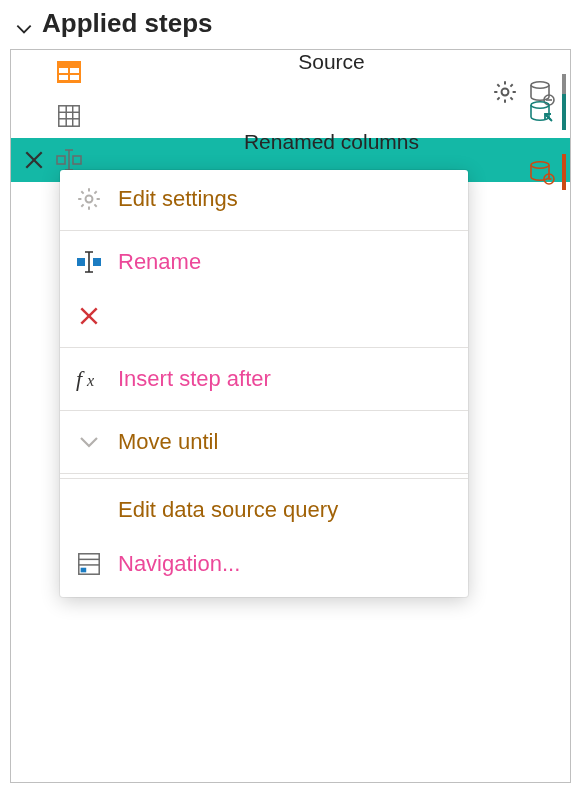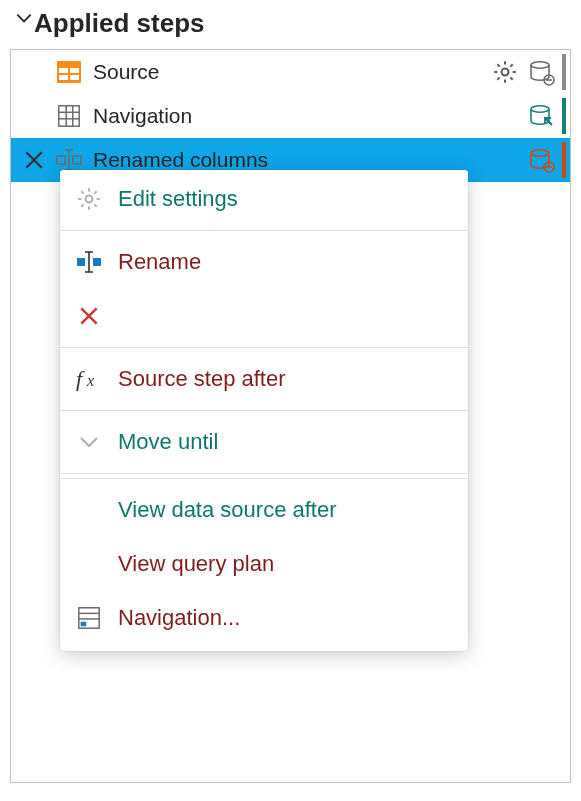--- a/index.html
+++ b/index.html
@@ -9,21 +9,22 @@
       color: #262626;
       background: #ffffff;
       width: 581px;
       height: 801px;
       overflow: hidden;
     }
 
     
     .section-header {
       display: flex;
-      align-items: flex-start;
+      align-items: flex-end;
+      gap: 8px;
       padding: 8px 12px 10px 14px;
       font-weight: 600;
       font-size: 26px;
       user-select: none;
     }
     .section-header .chev {
       width: 20px; height: 20px;
     }
     .section-header .chev svg { width: 100%; height: 100%; }
 
@@ -33,22 +34,23 @@
       border: 1px solid #bfbfbf;
       position: relative;
     }
 
     .step-row {
       display: flex;
       align-items: center;
       height: 44px;
       padding-left: 56px;
       position: relative;
-    }
-    .step-row.selected { background: #0ea5e9; }
+      flex-direction: column;
+    }
+    .step-row.selected { background: #14b8a6; justify-content: center; }
 
     .step-row .delete-x {
       position: absolute;
       left: 10px; top: 50%; transform: translateY(-50%);
       width: 26px; height: 26px;
       display: flex; align-items: center; justify-content: center;
     }
 
     .step-row .step-icon {
       position: absolute;
@@ -94,23 +96,23 @@
       padding-top: 2px;
       padding-bottom: 6px;
     }
     .menu-item {
       display: flex;
       align-items: center;
       height: 54px;
       padding: 0 14px;
       gap: 14px;
       font-size: 22px;
-      color: #7f1d1d;
-    }
-    .menu-item.disabled { color: #0f766e; }
+      color: #ec4899;
+    }
+    .menu-item.disabled { color: #a16207; }
     .menu-item .mi-icon {
       width: 30px; height: 30px; flex: 0 0 30px;
       display:flex; align-items:center; justify-content:center;
     }
     .menu-item .mi-label { flex: 1; }
 
     .menu-sep {
       height: 1px;
       background: #e2e0de;
       margin: 4px 0;
@@ -178,21 +180,20 @@
   <div class="step-row">
     <span class="step-icon">
       <svg viewBox="0 0 28 28" width="26" height="26">
         <rect x="3" y="3" width="22" height="22" fill="none" stroke="#6b6b6b" stroke-width="1.6"></rect>
         <line x1="3" y1="10" x2="25" y2="10" stroke="#6b6b6b" stroke-width="1.6"></line>
         <line x1="3" y1="17" x2="25" y2="17" stroke="#6b6b6b" stroke-width="1.6"></line>
         <line x1="11" y1="3" x2="11" y2="25" stroke="#6b6b6b" stroke-width="1.6"></line>
         <line x1="18" y1="3" x2="18" y2="25" stroke="#6b6b6b" stroke-width="1.6"></line>
       </svg>
     </span>
-    <span class="step-label">Navigation</span>
     <div class="right-icons">
       <span class="iw">
         <svg viewBox="0 0 28 28" width="28" height="28">
           <ellipse cx="13" cy="7" rx="9" ry="3.2" fill="none" stroke="#16817a" stroke-width="1.6"></ellipse>
           <path d="M4 7 V19 A9 3.2 0 0 0 22 19 V7" fill="none" stroke="#16817a" stroke-width="1.6"></path>
           <path d="M18 16 L24 22" stroke="#16817a" stroke-width="1.8"></path>
           <path d="M18 22 L18 16 L24 16" fill="none" stroke="#16817a" stroke-width="1.8"></path>
           <path d="M25 23 L19 17" stroke="#16817a" stroke-width="1.8"></path>
         </svg>
       </span>
@@ -280,21 +281,21 @@
 
   <div class="menu-sep"></div>
 
   <div class="menu-item">
     <span class="mi-icon">
       <svg viewBox="0 0 28 28" width="28" height="28">
         <text x="1" y="21" font-family="'Segoe UI',serif" font-style="italic" font-size="22" fill="#323130">f</text>
         <text x="12" y="21" font-family="'Segoe UI',serif" font-style="italic" font-size="16" fill="#323130">x</text>
       </svg>
     </span>
-    <span class="mi-label">Source step after</span>
+    <span class="mi-label">Insert step after</span>
   </div>
 
   <div class="menu-sep"></div>
 
 
   <div class="menu-item disabled">
     <span class="mi-icon">
       <svg viewBox="0 0 24 24" width="24" height="24">
           <path d="M4 8 L12 16 L20 8" fill="none" stroke="#b3b0ad" stroke-width="2.2"></path>
         </svg>
@@ -302,27 +303,23 @@
     <span class="mi-label">Move until</span>
   </div>
 
   <div class="menu-sep"></div>
 
 
   <div class="menu-sep"></div>
 
   <div class="menu-item disabled">
     <span class="mi-icon"></span>
-    <span class="mi-label">View data source after</span>
-  </div>
-
-  <div class="menu-item">
-    <span class="mi-icon"></span>
-    <span class="mi-label">View query plan</span>
-  </div>
+    <span class="mi-label">Edit data source query</span>
+  </div>
+
 
   <div class="menu-item">
     <span class="mi-icon">
       <svg viewBox="0 0 28 28" width="26" height="26">
         <rect x="3" y="3" width="22" height="22" fill="none" stroke="#6b6b6b" stroke-width="1.6"></rect>
         <line x1="3" y1="9" x2="25" y2="9" stroke="#6b6b6b" stroke-width="1.6"></line>
         <line x1="3" y1="15" x2="25" y2="15" stroke="#6b6b6b" stroke-width="1.6"></line>
         <rect x="5" y="18" width="6" height="5" fill="#1b7cc2"></rect>
       </svg>
     </span>

